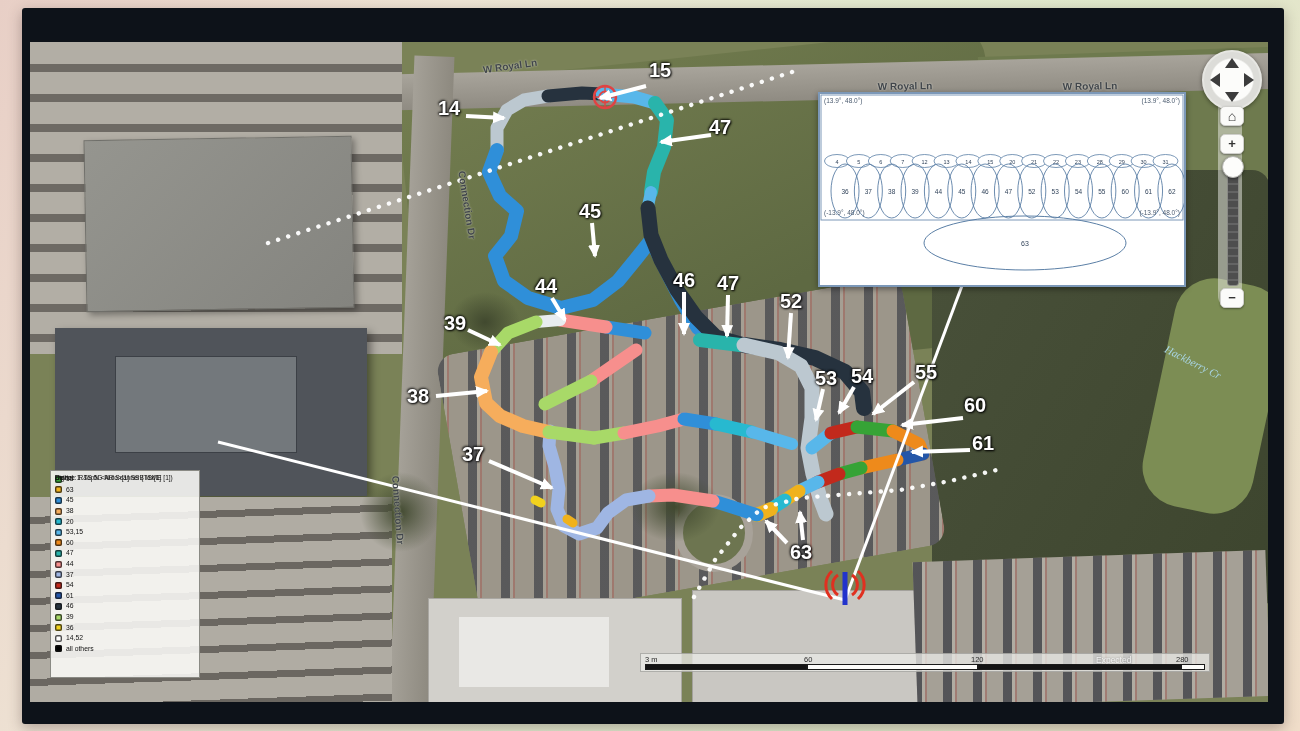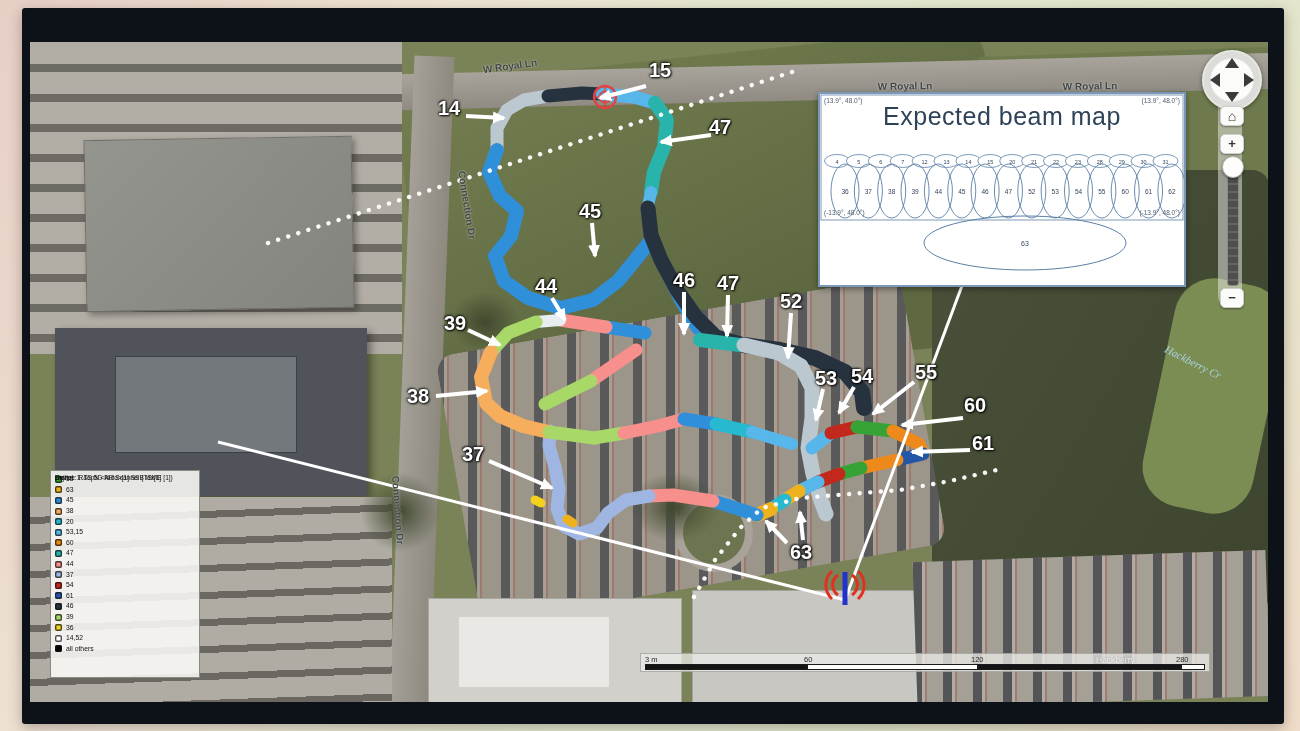--- a/index.html
+++ b/index.html
@@ -355,42 +355,41 @@
           <text x="281.85" y="100" text-anchor="middle" font-size="6.5" fill="#33455c" font-family="Liberation Sans, sans-serif">55</text>
           <ellipse cx="305.20000000000005" cy="97" rx="14" ry="27" fill="none" stroke="#5b7fa6" stroke-width="0.9"></ellipse>
           <text x="305.20000000000005" y="100" text-anchor="middle" font-size="6.5" fill="#33455c" font-family="Liberation Sans, sans-serif">60</text>
           <ellipse cx="328.55" cy="97" rx="14" ry="27" fill="none" stroke="#5b7fa6" stroke-width="0.9"></ellipse>
           <text x="328.55" y="100" text-anchor="middle" font-size="6.5" fill="#33455c" font-family="Liberation Sans, sans-serif">61</text>
           <ellipse cx="351.90000000000003" cy="97" rx="14" ry="27" fill="none" stroke="#5b7fa6" stroke-width="0.9"></ellipse>
           <text x="351.90000000000003" y="100" text-anchor="middle" font-size="6.5" fill="#33455c" font-family="Liberation Sans, sans-serif">62</text>
           <ellipse cx="205" cy="149" rx="101" ry="27" fill="none" stroke="#5b7fa6" stroke-width="1"></ellipse>
           <text x="205" y="152" text-anchor="middle" font-size="7" fill="#33455c" font-family="Liberation Sans, sans-serif">63</text>
         </svg>
-      <div class="title">Expected beam map</div>
       <div class="corner" style="left:4px;top:3px;">(13.9°, 48.0°)</div>
       <div class="corner" style="right:4px;top:3px;">(13.9°, 48.0°)</div>
       <div class="corner" style="left:4px;top:115px;">(-13.9°, 48.0°)</div>
       <div class="corner" style="right:4px;top:115px;">(-13.9°, 48.0°)</div>
     </div>
 
     <div class="navpill"></div>
     <div class="compass">
       <b class="c-up"></b>
       <b class="c-down"></b>
       <b class="c-left"></b>
       <b class="c-right"></b>
     </div>
     <div class="nav-btn" id="btn-home">⌂</div>
     <div class="nav-btn" id="btn-zoomin">+</div>
     <div class="rail"></div>
     <div class="knob"></div>
     <div class="nav-btn" id="btn-zoomout">−</div>
 
     <div id="scalebar">
-      <span class="wm" style="left:455px;">Hackberry</span>
+      <span class="wm" style="left:455px;">Expected</span>
     <span class="seg" style="left: 4px; width: 162px; background: rgb(20, 20, 20);"></span>
         <span class="seg" style="left: 166px; width: 171px; background: rgb(253, 253, 251);"></span>
         <span class="seg" style="left: 337px; width: 203px; background: rgb(20, 20, 20);"></span>
         <span class="seg" style="left: 540px; width: 24px; background: rgb(253, 253, 251);"></span>
         <span class="slabel" style="left: 4px;">3 m</span>
         <span class="slabel" style="left: 163px;">60</span>
         <span class="slabel" style="left: 330px; text-align: center;">120</span>
         <span class="slabel" style="left: 535px;">280</span>
       </div>
   </div>

